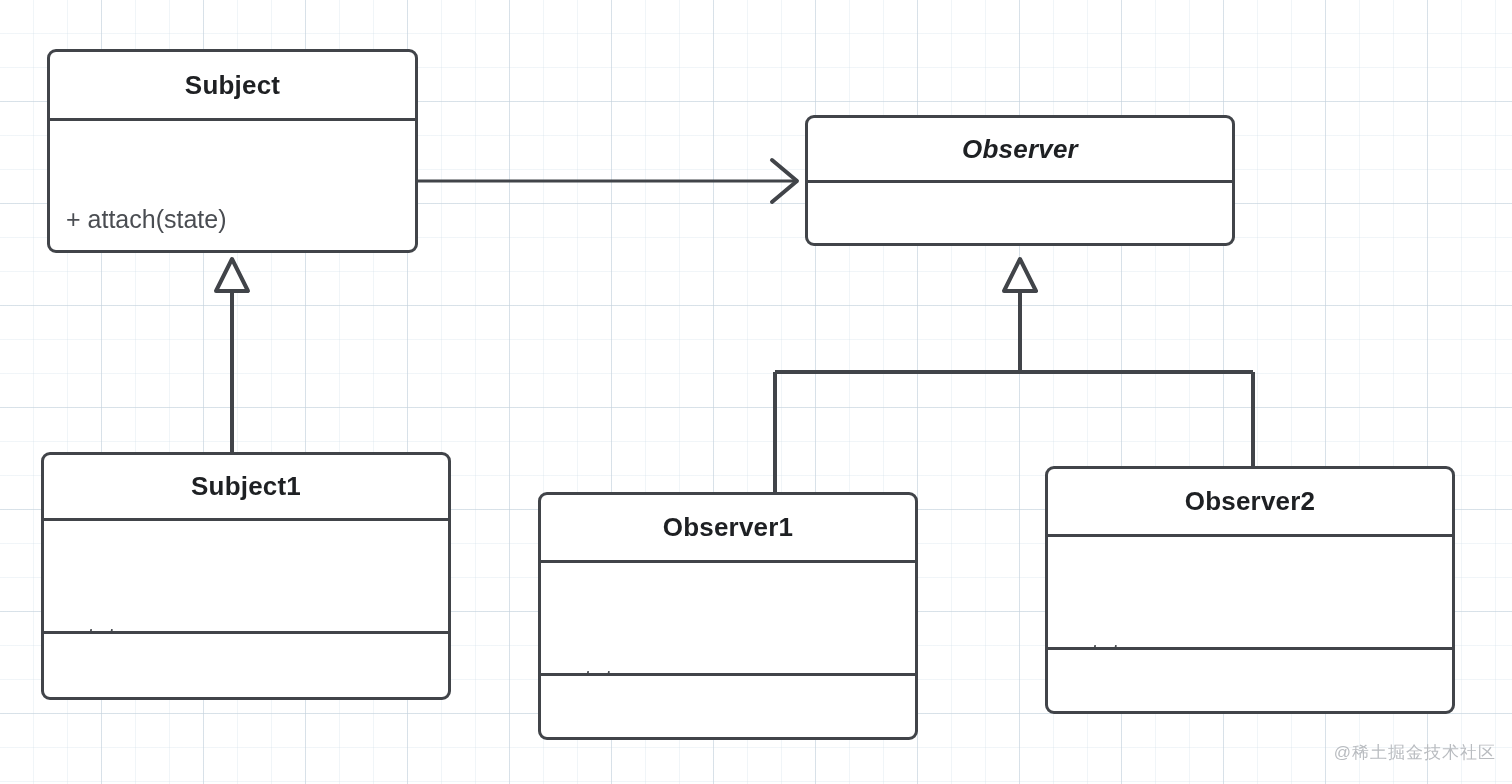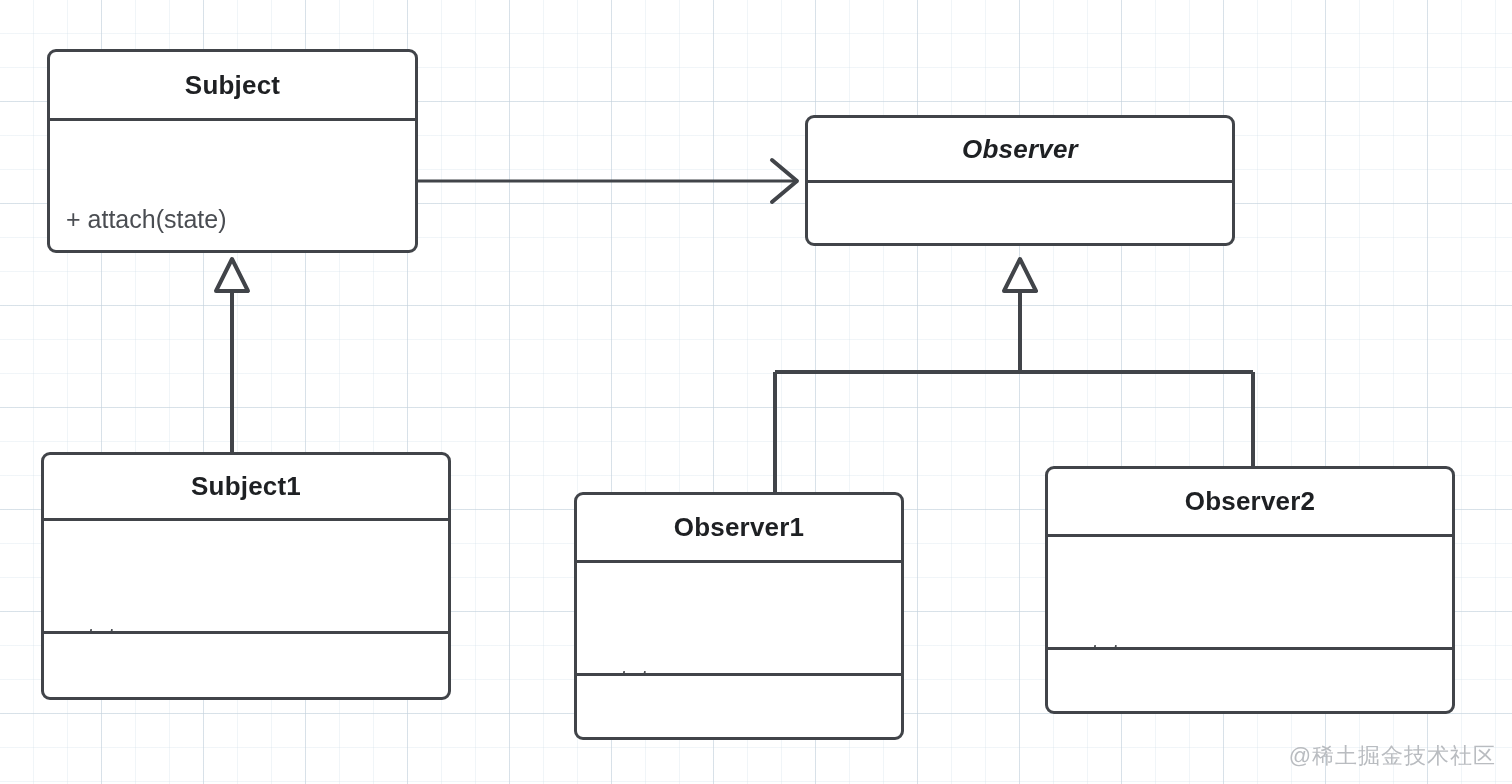--- a/index.html
+++ b/index.html
@@ -72,22 +72,22 @@
     top: 0;
     width: 1512px;
     height: 784px;
     pointer-events: none;
   }
 
   
   #watermark {
     position: absolute;
     right: 16px;
-    bottom: 13px;
-    font-size: 22px;
+    bottom: 20px;
+    font-size: 17px;
     color: #b9bcc0;
     letter-spacing: 1px;
     user-select: none;
   }
 </style>
 </head>
 <body>
 
 <div id="canvas">
 
@@ -132,21 +132,21 @@
     <div class="uml-compartment uml-title" style="height:63px;">Subject1</div>
     <div class="uml-compartment uml-members" style="height:113px; padding-top:28px;">
       <span class="member">- state</span>
     </div>
     <div class="uml-compartment uml-members" style="flex:1; padding-top:18px;">
       <span class="member">getState();</span>
       
     </div>
   </div>
 
-  <div class="uml-class" id="box-observer1" style="left:574px; top:492px; width:330px; height:248px;">
+  <div class="uml-class" id="box-observer1" style="left:538px; top:492px; width:380px; height:248px;">
     <div class="uml-compartment uml-title" style="height:65px;">Observer1</div>
     <div class="uml-compartment uml-members" style="height:113px; padding-top:28px;">
       <span class="member">- state</span>
     </div>
     <div class="uml-compartment uml-members" style="flex:1; padding-top:18px;">
       
     </div>
   </div>
 
   <div class="uml-class" id="box-observer2" style="left:1045px; top:466px; width:410px; height:248px;">

